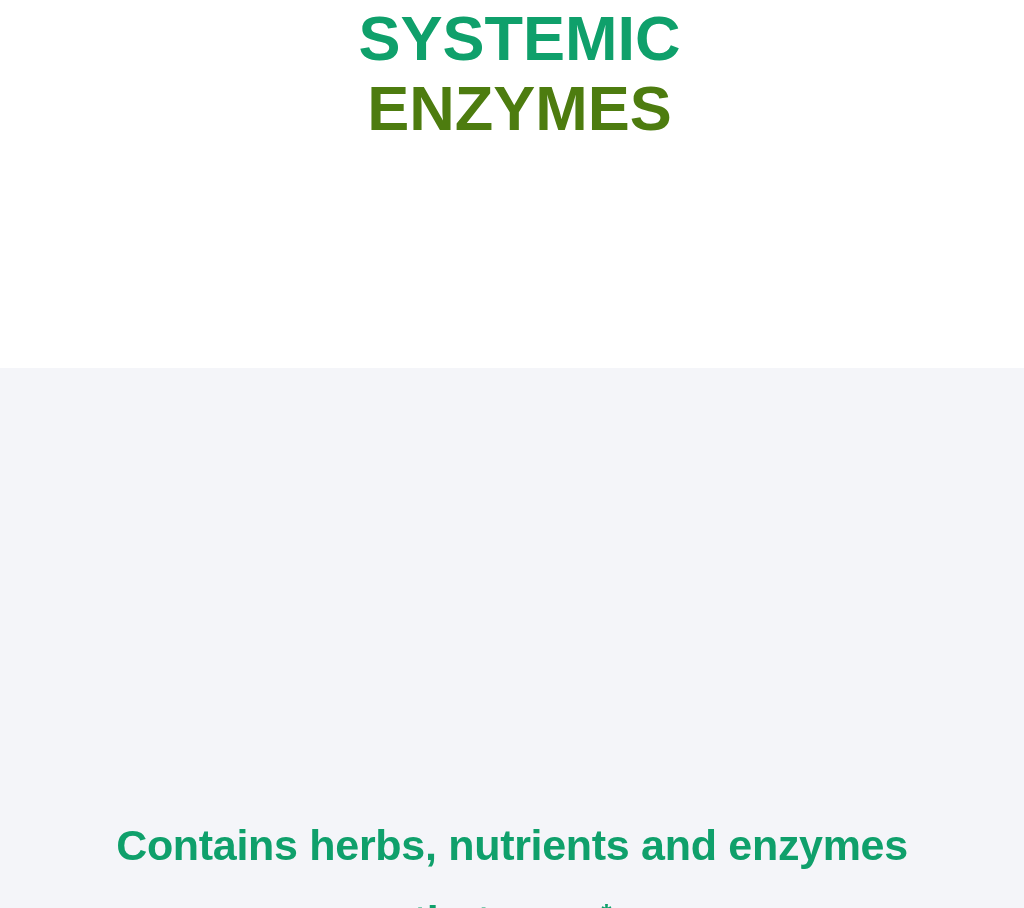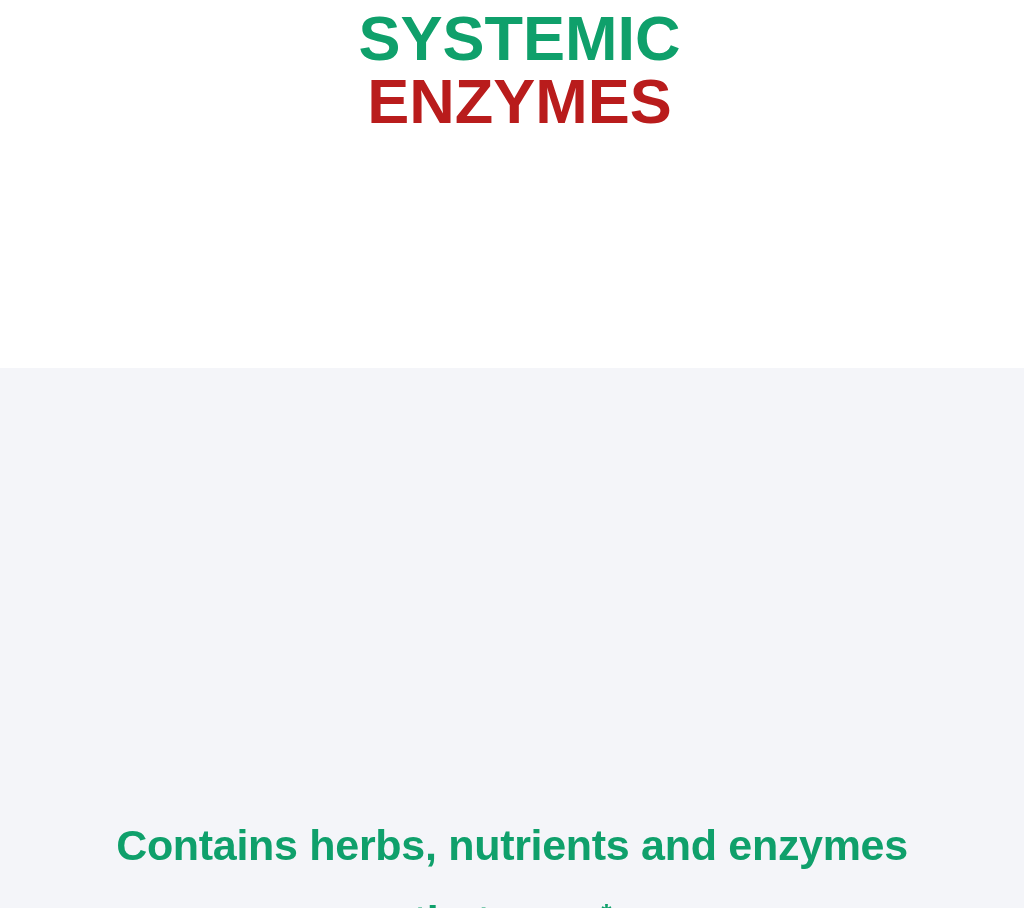--- a/index.html
+++ b/index.html
@@ -45,21 +45,21 @@
   }
 
   .product-title .line {
     display: block;
     font-weight: 700;
     font-size: 63px;
     letter-spacing: 0px;
   }
 
   .title-line-1 { color: #0FA06B; }
-  .title-line-2 { color: #b91c1c; }
+  .title-line-2 { color: #4d7c0f; margin-top: 7px; }
 
   .hero-desc {
     position: absolute;
     top: 186px;
     left: 50%;
     transform: translateX(-50%);
     width: 830px;
     text-align: center;
     color: #231F20;
     font-size: 29px;

